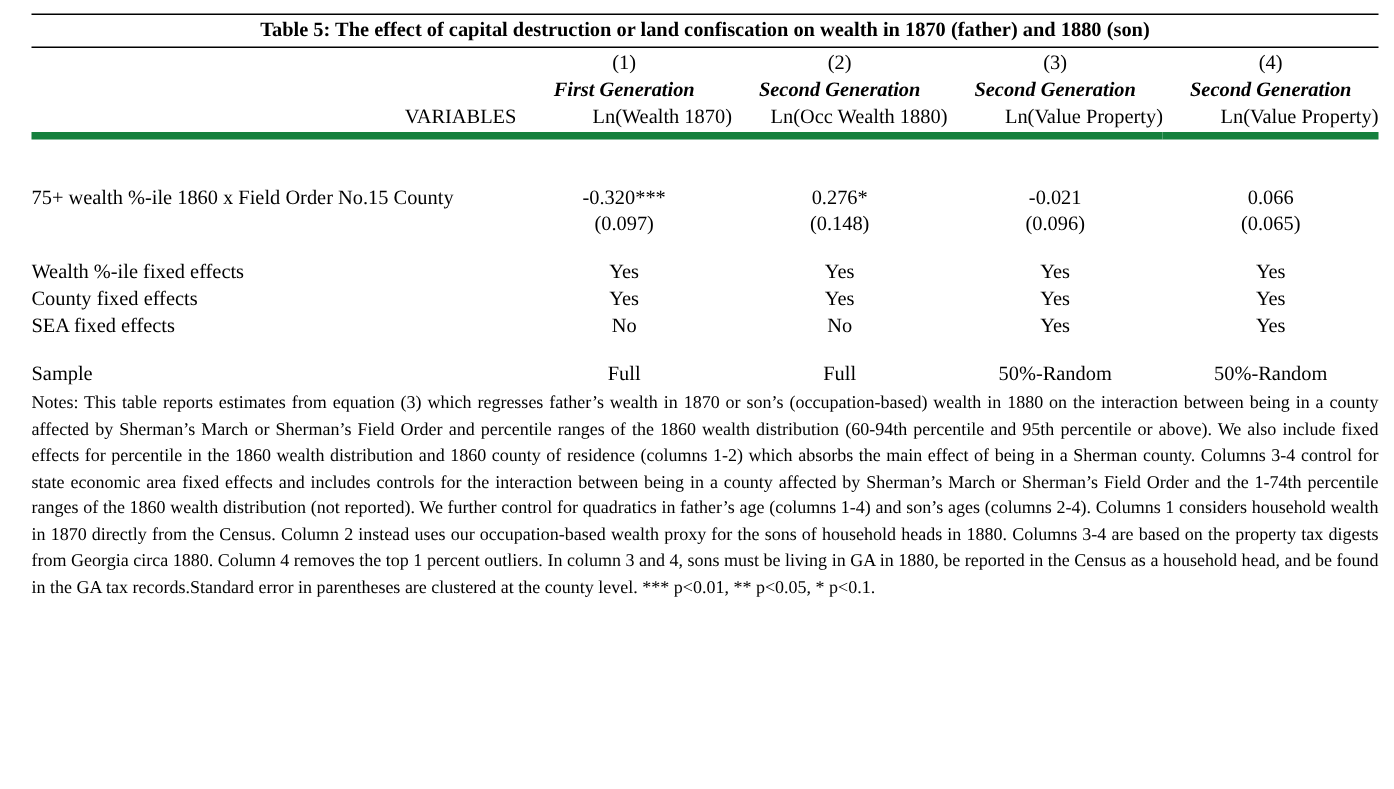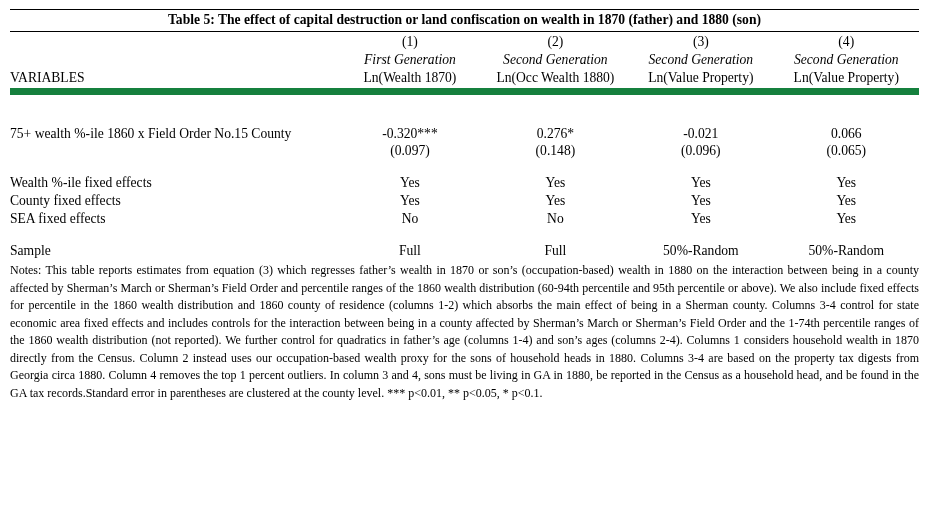--- a/index.html
+++ b/index.html
@@ -4,21 +4,21 @@
 <style>
   html, body { margin: 0; padding: 0; }
   body {
     width: 929px;
     height: 526px;
     background: #ffffff;
     color: #000000;
     font-family: "Liberation Serif", "DejaVu Serif", serif;
     overflow: hidden;
   }
-  .page { padding: 9px 10px 0 10px; }
+  .page { padding: 9px 10px 0 21px; }
   .rule { border-top: 1px solid #000; height: 0; }
   .rule-top { border-top: 1.6px solid #000; }
   .table-title {
     font-weight: bold;
     font-size: 13.6px;
     text-align: center;
     padding: 2px 0 3px 0;
     line-height: 16px;
   }
   table {
@@ -28,23 +28,23 @@
     font-size: 13.6px;
   }
   td {
     padding: 0;
     line-height: 17px;
     vertical-align: bottom;
     overflow: hidden;
     white-space: nowrap;
   }
   td.c { text-align: center; }
-  td.i { font-style: italic; }
+  td.i { font-style: italic; font-weight: bold; }
   tr.hdr td { height: 18px; }
-  tr.depline td { border-bottom: 7px solid #15803d; padding-bottom: 2px; }
+  tr.depline td { border-bottom: 5px solid #15803d; padding-bottom: 2px; text-align: right; }
   tr.bottomline td { border-bottom: 1px solid #000; padding-bottom: 2px; }
   tr.sp12 td { height: 12px; line-height: 12px; }
   tr.sp18 td { height: 18px; line-height: 18px; }
   tr.sp14 td { height: 14px; line-height: 14px; }
   tr.body td { height: 17px; }
   .notes {
     font-size: 12px;
     text-align: justify;
     line-height: 1.46;
     padding-top: 3px;

